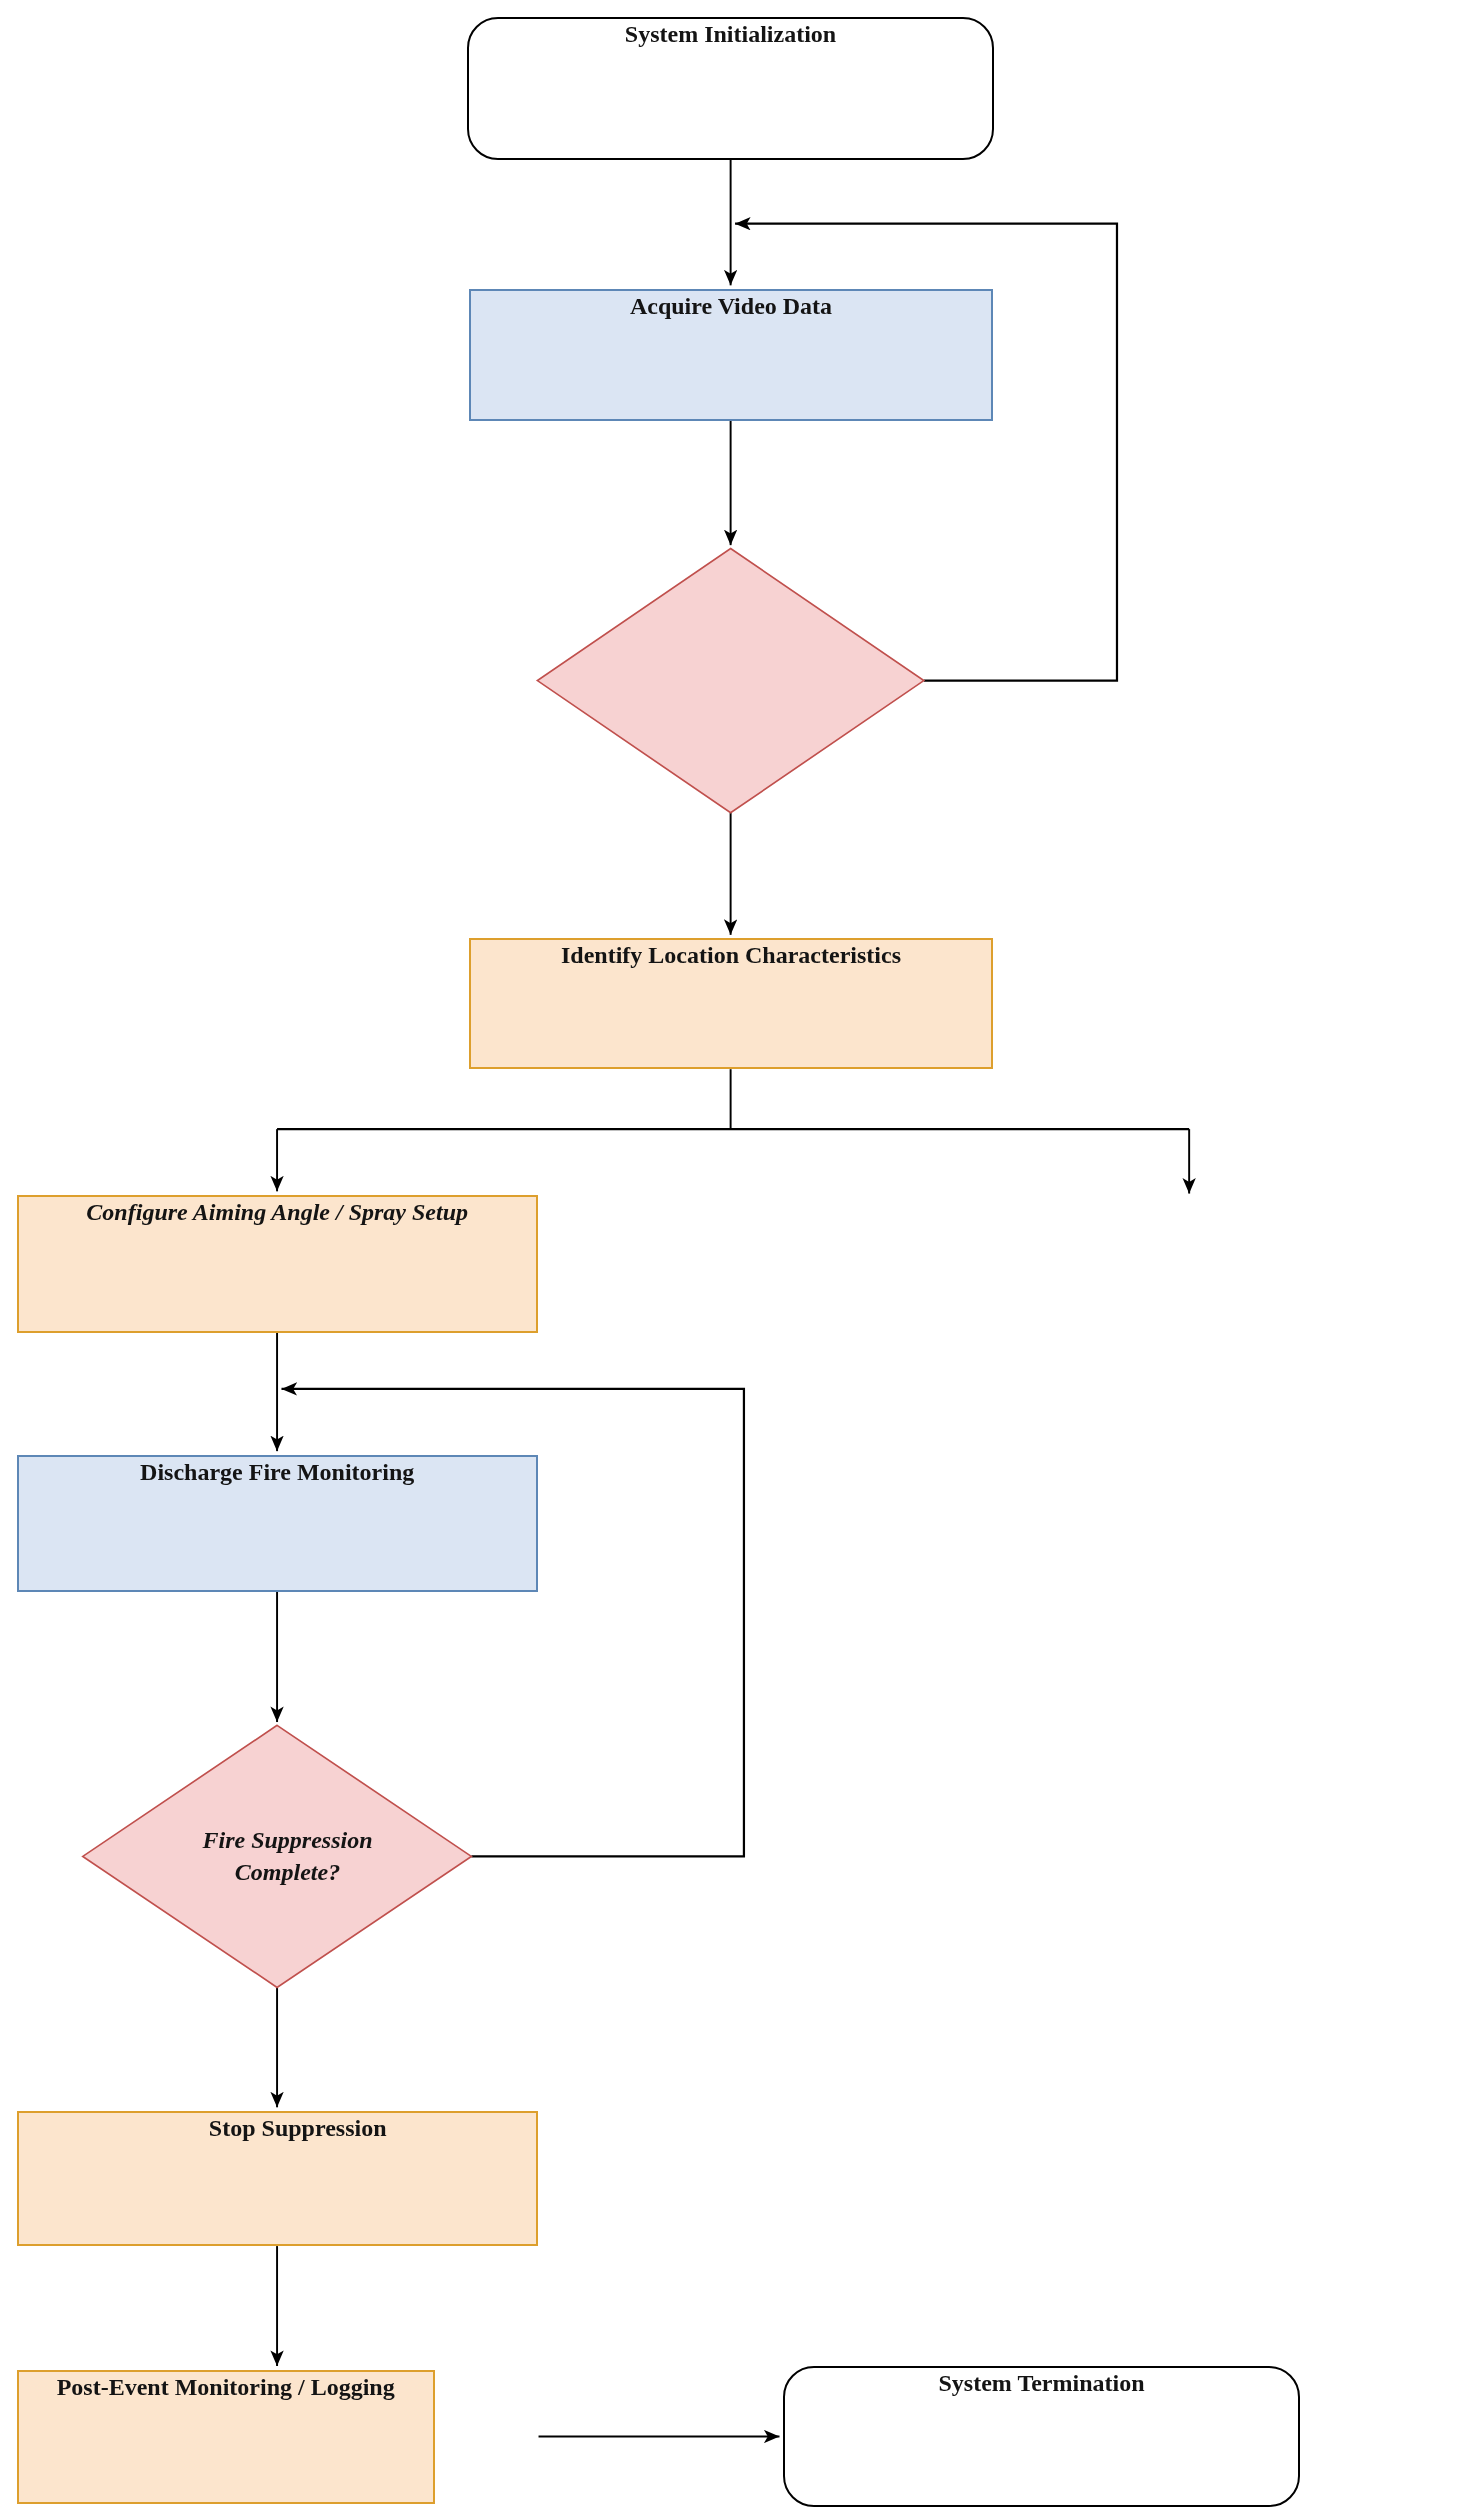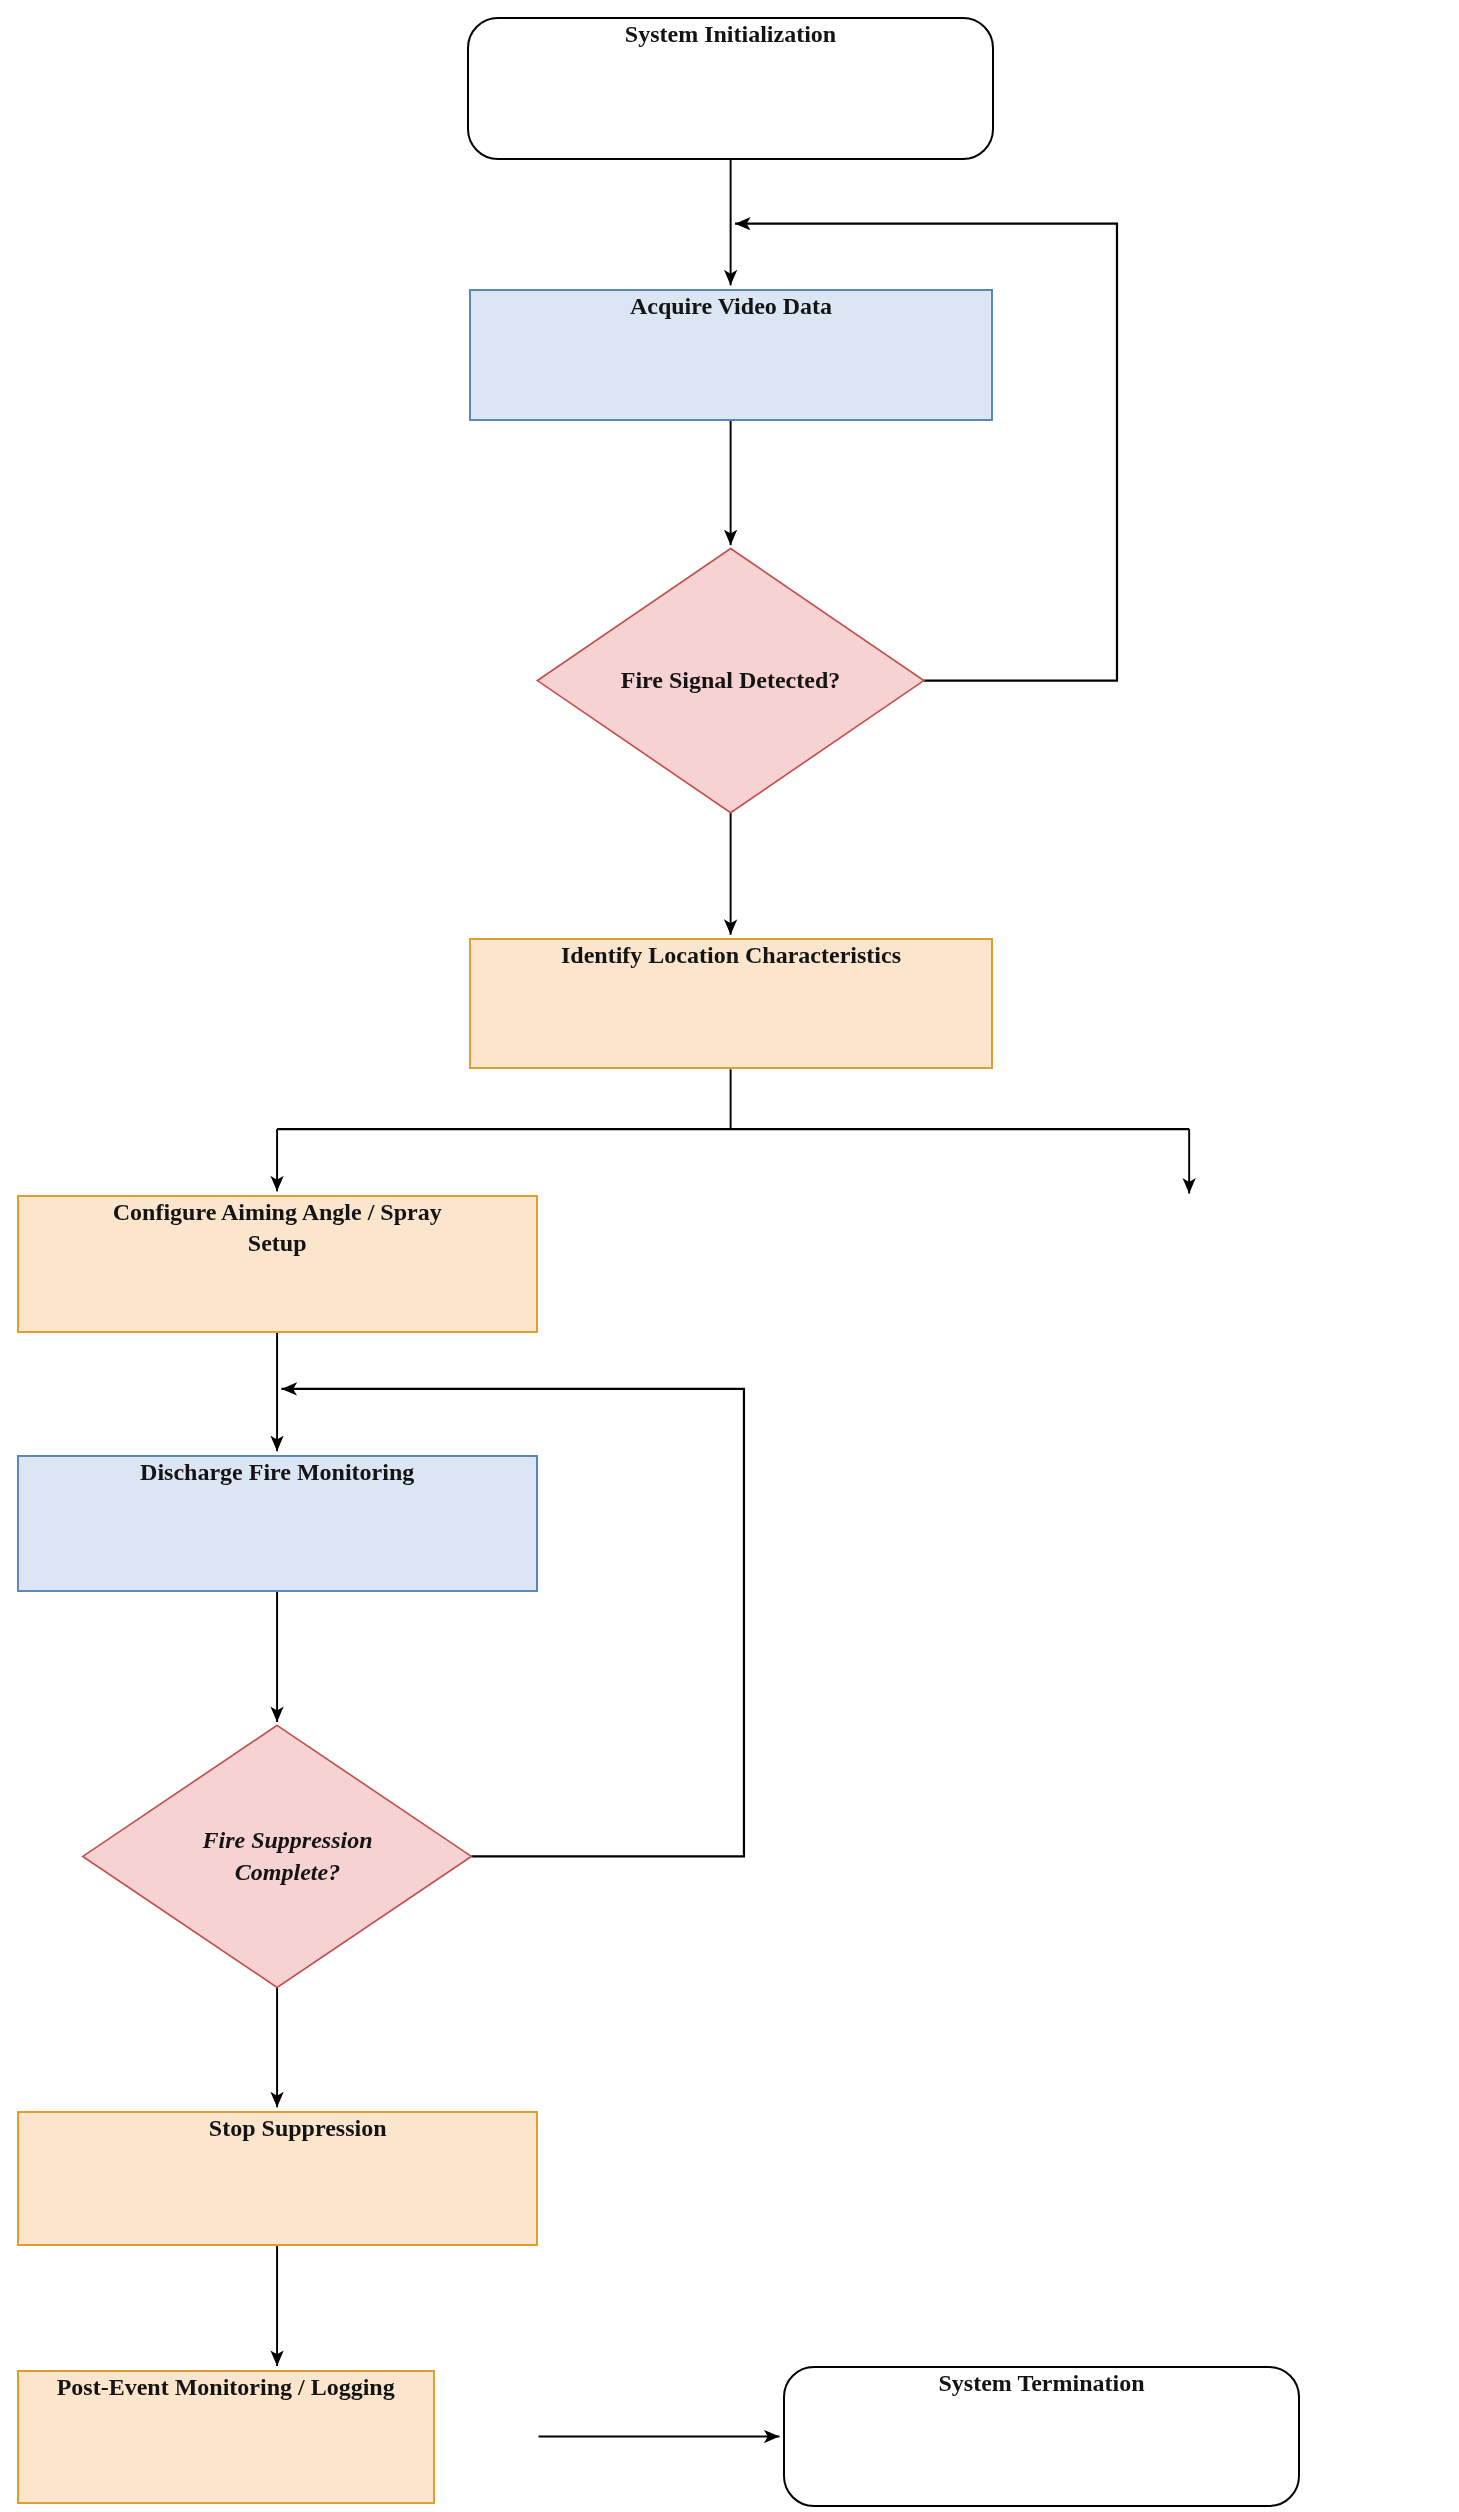--- a/index.html
+++ b/index.html
@@ -57,21 +57,21 @@
     position: absolute;
     display: flex;
     align-items: center;
     justify-content: center;
     text-align: center;
     font-weight: 700;
     font-size: 24px;
     line-height: 1.3;
     color: #141414;
   }
-  .node-configure span { max-width: 389px; }
+  .node-configure span { max-width: 389px; font-style: italic; }
   .decision-label-2 span { max-width: 244px; }
 </style>
 </head>
 <body>
 
 <div class="canvas">
 
   <svg class="edge-layer" viewBox="0 0 2628 4525">
     <defs>
       <marker id="arrow" markerUnits="userSpaceOnUse" markerWidth="30" markerHeight="24" refX="28" refY="12" orient="auto">
@@ -99,23 +99,20 @@
   </svg>
 
   <div class="node terminator" style="left:467px; top:16.7px; width:527px; height:143px;">
     <span>System Initialization</span>
   </div>
 
   <div class="node process-blue" style="left:469px; top:289px; width:524px; height:132px;">
     <span>Acquire Video Data</span>
   </div>
 
-  <div class="decision-label" style="left:555px; top:644px; width:351px; height:73px;">
-    <span>Fire Signal Detected?</span>
-  </div>
 
   <div class="node process-orange" style="left:469px; top:938px; width:524px; height:131px;">
     <span>Identify Location Characteristics</span>
   </div>
 
   <div class="node process-orange node-configure" style="left:16.7px; top:1195px; width:521px; height:138px;">
     <span>Configure Aiming Angle / Spray Setup</span>
   </div>
 
 

